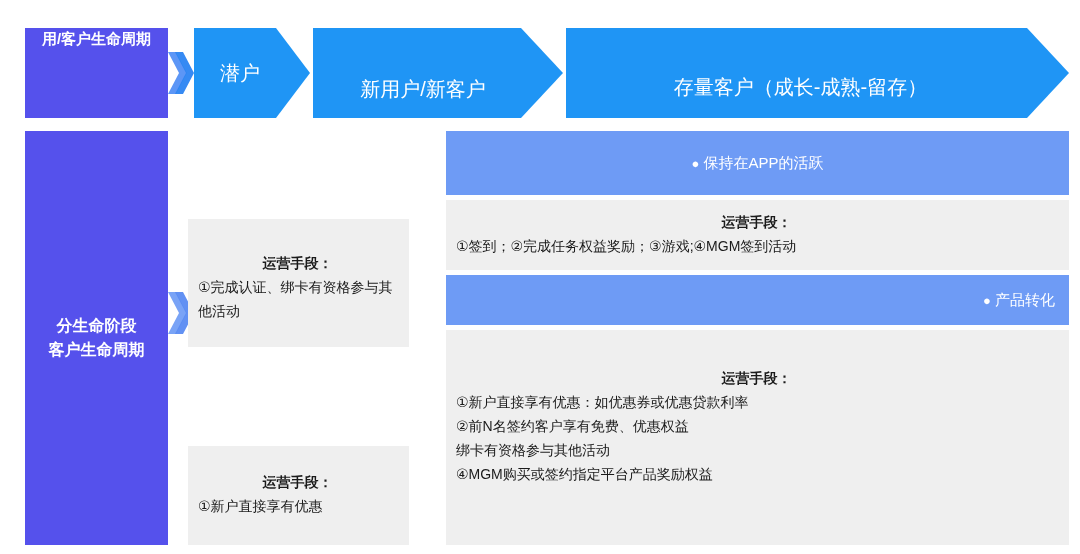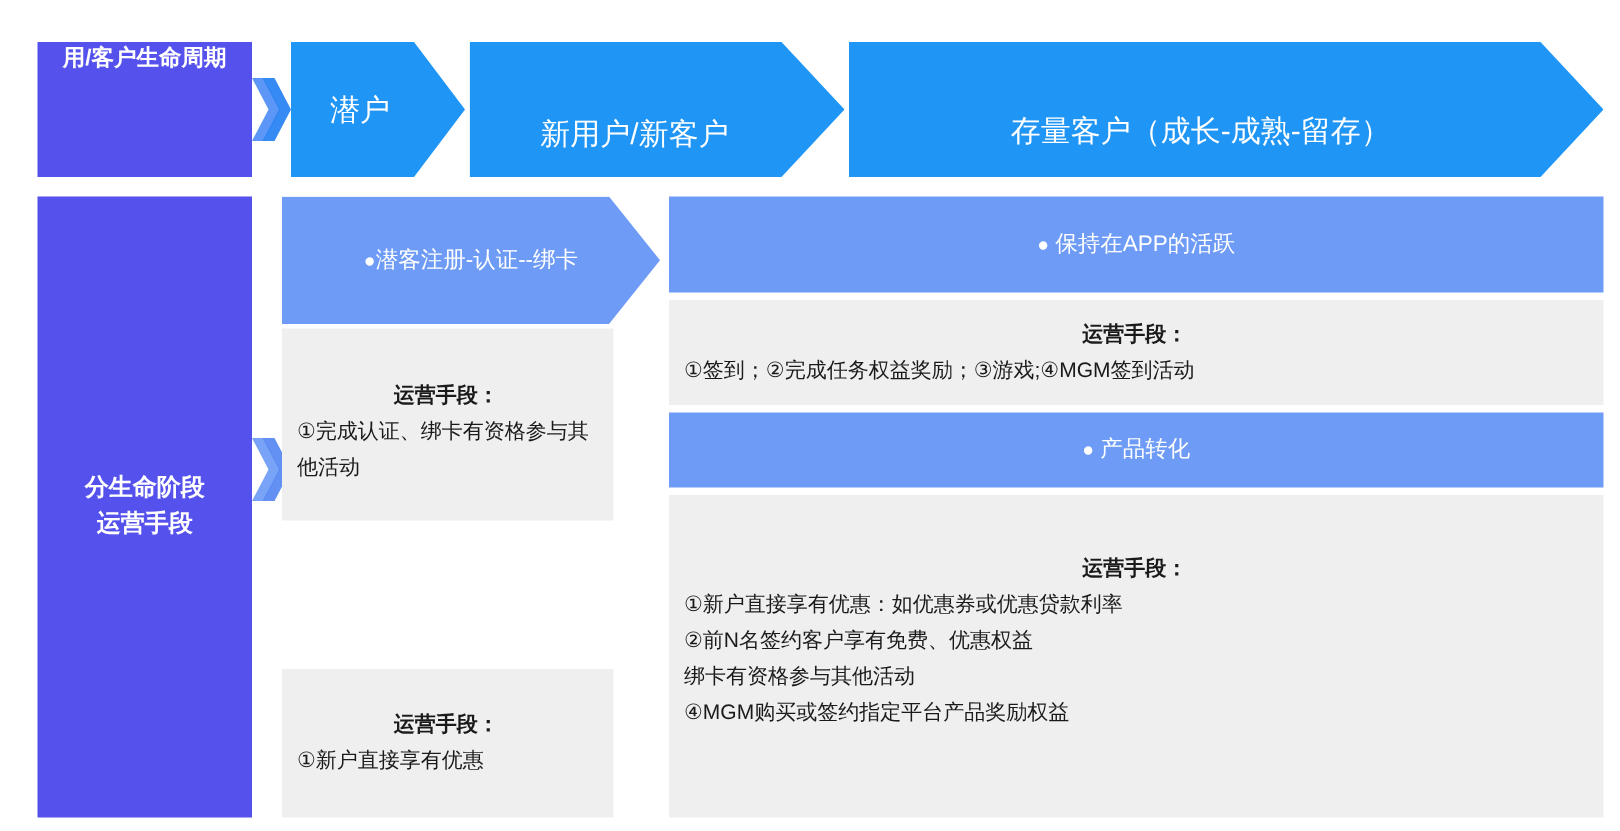--- a/index.html
+++ b/index.html
@@ -103,32 +103,29 @@
     <span class="banner-txt" style="padding-right:30px;margin-top:32px;">新用户/新客户</span>
   </div>
 
   <div class="abs banner b-dark arrow-r" style="left:566px;top:28px;width:503px;height:90px;">
     <span class="banner-txt" style="padding-right:34px;margin-top:28px;">存量客户（成长-成熟-留存）</span>
   </div>
 
   <div class="abs side-panel" style="left:25px;top:131px;width:143px;height:414px;">
     <div>
       <span style="display:block;">分生命阶段</span>
-      <span style="display:block;">运营手段</span>
+      <span style="display:block;">客户生命周期</span>
     </div>
   </div>
 
   <svg class="abs" style="left:168px;top:290px;width:26px;height:46px;" viewBox="0 0 26 46">
     <path d="M0 2 L11 23 L0 44 L8 44 L19 23 L8 2 Z" fill="#6E9BF5" opacity="0.92"></path>
     <path d="M7 2 L18 23 L7 44 L15 44 L26 23 L15 2 Z" fill="#5A8BF2" opacity="0.95"></path>
   </svg>
 
-  <div class="abs stage-arrow arrow-r-sm" style="left:188px;top:131px;width:252px;height:85px;">
-    <span><span class="bullet">●</span><span>潜客注册-认证--绑卡</span></span>
-  </div>
 
   <div class="abs detail" style="left:188px;top:219px;width:221px;height:128px;">
     <span class="hd" style="margin-top:22px;">运营手段：</span>
     <span class="ln">①完成认证、绑卡有资格参与其他活动</span>
   </div>
 
 
   <div class="abs detail" style="left:188px;top:446px;width:221px;height:99px;">
     <span class="hd" style="margin-top:14px;">运营手段：</span>
     <span class="ln">①新户直接享有优惠</span>
@@ -136,21 +133,21 @@
 
   <div class="abs stage-arrow flat" style="left:446px;top:131px;width:623px;height:64px;">
     <span><span class="bullet">●</span>&nbsp;<span>保持在APP的活跃</span></span>
   </div>
 
   <div class="abs detail" style="left:446px;top:200px;width:623px;height:70px;">
     <span class="hd">运营手段：</span>
     <span class="ln">①签到；②完成任务权益奖励；③游戏;④MGM签到活动</span>
   </div>
 
-  <div class="abs stage-arrow flat" style="left:446px;top:275px;width:623px;height:50px;">
+  <div class="abs stage-arrow flat" style="left:446px;top:275px;width:623px;height:50px;justify-content:flex-end;">
     <span><span class="bullet">●</span>&nbsp;<span>产品转化</span></span>
   </div>
 
   <div class="abs detail" style="left:446px;top:330px;width:623px;height:215px;">
     <span class="hd" style="margin-top:26px;">运营手段：</span>
     <span class="ln">①新户直接享有优惠：如优惠券或优惠贷款利率</span>
     <span class="ln">②前N名签约客户享有免费、优惠权益</span>
     <span class="ln">绑卡有资格参与其他活动</span>
     <span class="ln">④MGM购买或签约指定平台产品奖励权益</span>
   </div>

